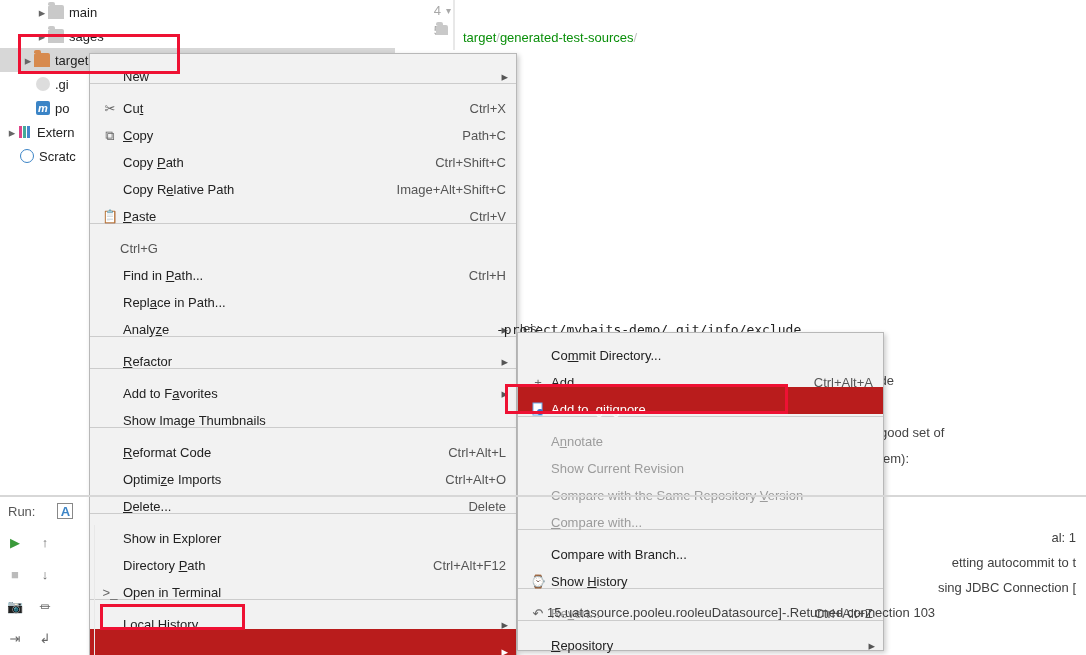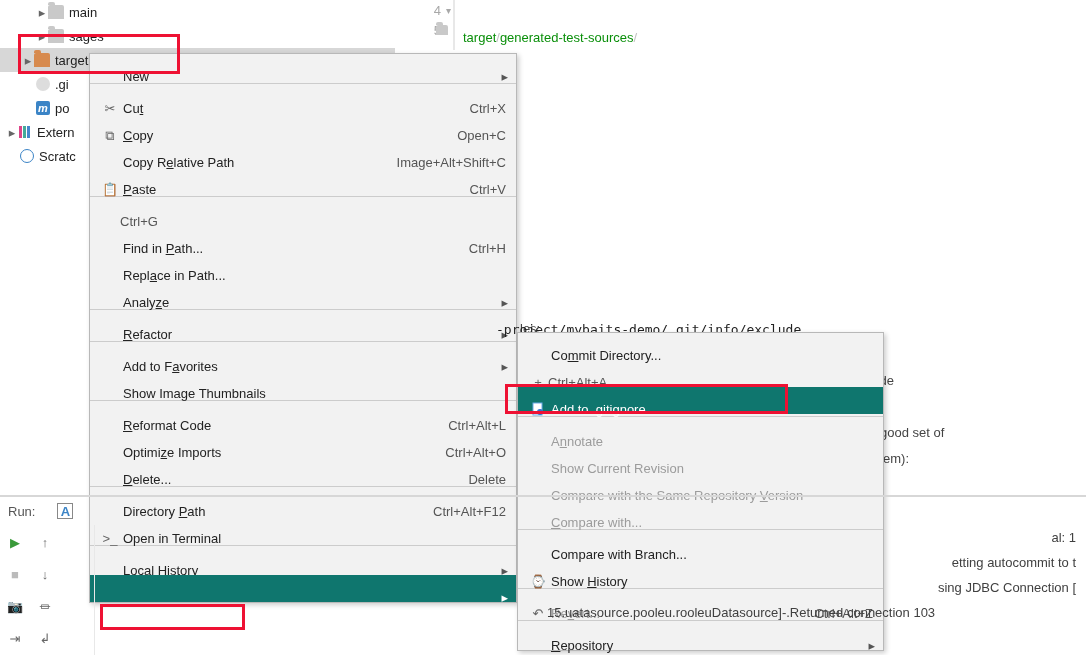--- a/index.html
+++ b/index.html
@@ -25,21 +25,21 @@
   .gutter-row { height:20px; display:flex; justify-content:flex-end; align-items:center; color:#a8a8a8; padding-right:12px; position:relative;}
   .gutter-fold { position:absolute; right:2px; font-size:10px; color:#a8a8a8; }
   .code { padding-left:8px; font-family: "Consolas", monospace; }
   .code-row { height:20px; line-height:20px;margin-top:28px; }
   .green { color:#0a8f0a; }
   .grey { color:#c0c0c0; }
 
   
   .menu { position:absolute; background:#f2f2f2; border:1px solid #b8b8b8; box-shadow:2px 2px 5px rgba(0,0,0,.2); }
   .menu-row { display:flex; align-items:flex-start; height:27px; padding:15px 10px 0 10px; position:relative; }
-  .menu-row.selected { background:#0f766e; color:#fff; }
+  .menu-row.selected { background:#b91c1c; color:#fff; }
   .menu-row.disabled { color:#9c9c9c; }
   .menu-icon { width:20px; display:inline-flex; justify-content:center; color:#666; font-size:13px; }
   .menu-label { flex:1; padding-left:3px; padding-right:30px;}
   .menu-shortcut { color:#555; }
   .menu-arrow { position:absolute; right:8px; color:#555;}
   .menu-row.selected .menu-shortcut, .menu-row.selected .menu-arrow, .menu-row.selected .menu-icon { color:#fff; }
   .menu-sep { height:1px; background:#ccc; margin:2px 0;}
   .accel { text-decoration: underline; }
 
   
@@ -138,21 +138,26 @@
     </div>
     <div class="menu-sep"></div>
     <div class="menu-row">
       <span class="menu-icon">✂</span>
       <span class="menu-label">Cu<span class="accel">t</span></span>
       <span class="menu-shortcut">Ctrl+X</span>
     </div>
     <div class="menu-row">
       <span class="menu-icon">⧉</span>
       <span class="menu-label"><span class="accel">C</span>opy</span>
-      <span class="menu-shortcut">Open+C</span>
+      <span class="menu-shortcut">Path+C</span>
+    </div>
+    <div class="menu-row">
+      <span class="menu-icon"></span>
+      <span class="menu-label">Copy <span class="accel">P</span>ath</span>
+      <span class="menu-shortcut">Ctrl+Shift+C</span>
     </div>
     <div class="menu-row">
       <span class="menu-icon"></span>
       <span class="menu-label">Copy R<span class="accel">e</span>lative Path</span>
       <span class="menu-shortcut">Image+Alt+Shift+C</span>
     </div>
     <div class="menu-row">
       <span class="menu-icon">📋</span>
       <span class="menu-label"><span class="accel">P</span>aste</span>
       <span class="menu-shortcut">Ctrl+V</span>
@@ -204,20 +209,24 @@
       <span class="menu-shortcut">Ctrl+Alt+O</span>
     </div>
     <div class="menu-row">
       <span class="menu-icon"></span>
       <span class="menu-label"><span class="accel">D</span>elete...</span>
       <span class="menu-shortcut">Delete</span>
     </div>
     <div class="menu-sep"></div>
     <div class="menu-row">
       <span class="menu-icon"></span>
+      <span class="menu-label">Show in Explorer</span>
+    </div>
+    <div class="menu-row">
+      <span class="menu-icon"></span>
       <span class="menu-label">Directory <span class="accel">P</span>ath</span>
       <span class="menu-shortcut">Ctrl+Alt+F12</span>
     </div>
     <div class="menu-row">
       <span class="menu-icon">&gt;_</span>
       <span class="menu-label">Open in Terminal</span>
     </div>
     <div class="menu-sep"></div>
     <div class="menu-row">
       <span class="menu-icon"></span>
@@ -232,20 +241,21 @@
 
 <div style="position:absolute; left:496px; top:322px; font-family:Consolas,monospace;">-project/mybaits-demo/.git/info/exclude</div>
 
 <div class="menu" id="menu2" style="left:517px; top:332px; width:367px;">
     <div class="menu-row">
       <span class="menu-icon"></span>
       <span class="menu-label">Co<span class="accel">m</span>mit Directory...</span>
     </div>
     <div class="menu-row">
       <span class="menu-icon">+</span>
+      <span class="menu-label"><span class="accel">A</span>dd</span>
       <span class="menu-shortcut">Ctrl+Alt+A</span>
     </div>
     <div class="menu-row selected">
       <span class="menu-icon">
         <svg width="14" height="14">
           <rect x="2" y="1" width="9" height="12" fill="#fff" stroke="#6aa9e8"></rect>
           <circle cx="9" cy="10" r="3" fill="#2f6fd0"></circle>
         </svg>
       </span>
       <span class="menu-label">Add to .gitignore</span>

